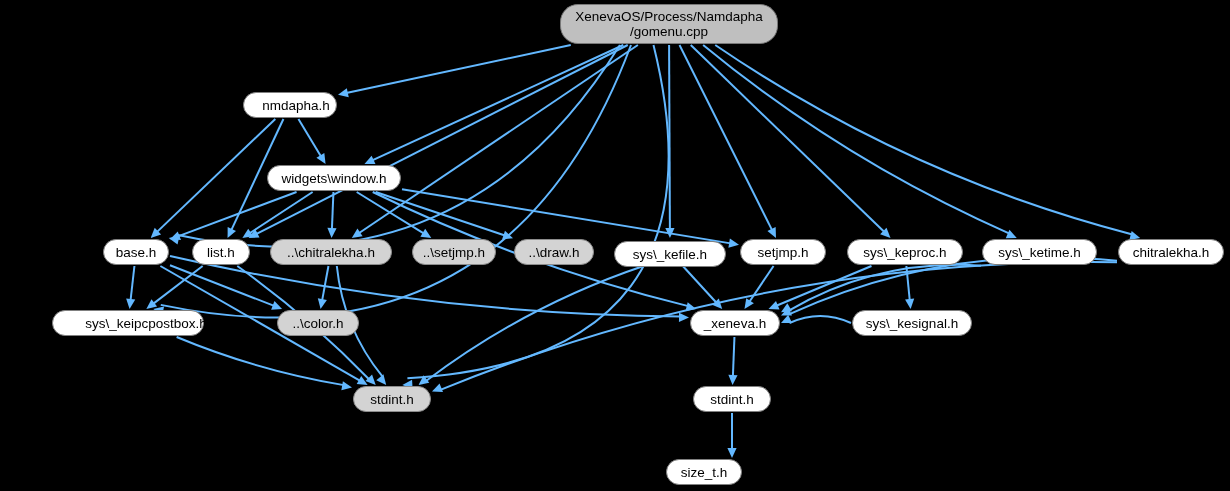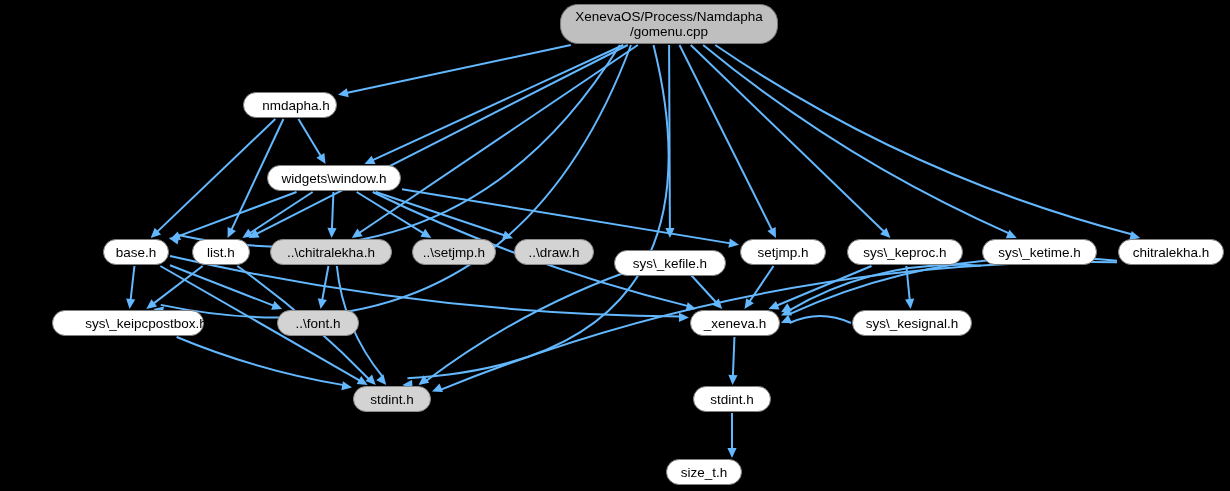--- a/index.html
+++ b/index.html
@@ -106,26 +106,26 @@
   <div id="node-layer">
       <div class="node-box node-root" style="left: 560px; top: 4px; width: 218px; height: 40px;">XenevaOS/Process/Namdapha
 /gomenu.cpp</div>
       <div class="node-box node-white" style="left: 243px; top: 92px; width: 94px; height: 26px; padding-left: 12px;">nmdapha.h</div>
       <div class="node-box node-white" style="left: 267px; top: 165px; width: 134px; height: 26px;">widgets\window.h</div>
       <div class="node-box node-white" style="left: 103px; top: 239px; width: 66px; height: 26px;">base.h</div>
       <div class="node-box node-white" style="left: 192px; top: 239px; width: 58px; height: 26px;">list.h</div>
       <div class="node-box node-gray" style="left: 270px; top: 239px; width: 122px; height: 26px;">..\chitralekha.h</div>
       <div class="node-box node-gray" style="left: 412px; top: 239px; width: 84px; height: 26px;">..\setjmp.h</div>
       <div class="node-box node-gray" style="left: 514px; top: 239px; width: 80px; height: 26px;">..\draw.h</div>
-      <div class="node-box node-white" style="left: 614px; top: 250px; width: 112px; height: 26px;">sys\_kefile.h</div>
+      <div class="node-box node-white" style="left: 614px; top: 241px; width: 112px; height: 26px;">sys\_kefile.h</div>
       <div class="node-box node-white" style="left: 740px; top: 239px; width: 86px; height: 26px;">setjmp.h</div>
       <div class="node-box node-white" style="left: 847px; top: 239px; width: 116px; height: 26px;">sys\_keproc.h</div>
       <div class="node-box node-white" style="left: 982px; top: 239px; width: 115px; height: 26px;">sys\_ketime.h</div>
       <div class="node-box node-white" style="left: 1118px; top: 239px; width: 106px; height: 26px;">chitralekha.h</div>
       <div class="node-box node-white" style="left: 52px; top: 310px; width: 152px; height: 26px; padding-left: 36px;">sys\_keipcpostbox.h</div>
-      <div class="node-box node-gray" style="left: 277px; top: 310px; width: 82px; height: 26px;">..\font.h</div>
+      <div class="node-box node-gray" style="left: 277px; top: 310px; width: 82px; height: 26px;">..\color.h</div>
       <div class="node-box node-white" style="left: 690px; top: 310px; width: 90px; height: 26px;">_xeneva.h</div>
       <div class="node-box node-white" style="left: 852px; top: 310px; width: 120px; height: 26px;">sys\_kesignal.h</div>
       <div class="node-box node-gray" style="left: 353px; top: 386px; width: 78px; height: 26px;">stdint.h</div>
       <div class="node-box node-white" style="left: 693px; top: 386px; width: 78px; height: 26px;">stdint.h</div>
       <div class="node-box node-white" style="left: 666px; top: 459px; width: 76px; height: 26px;">size_t.h</div>
     </div>
 </div>
 
 </body></html>

